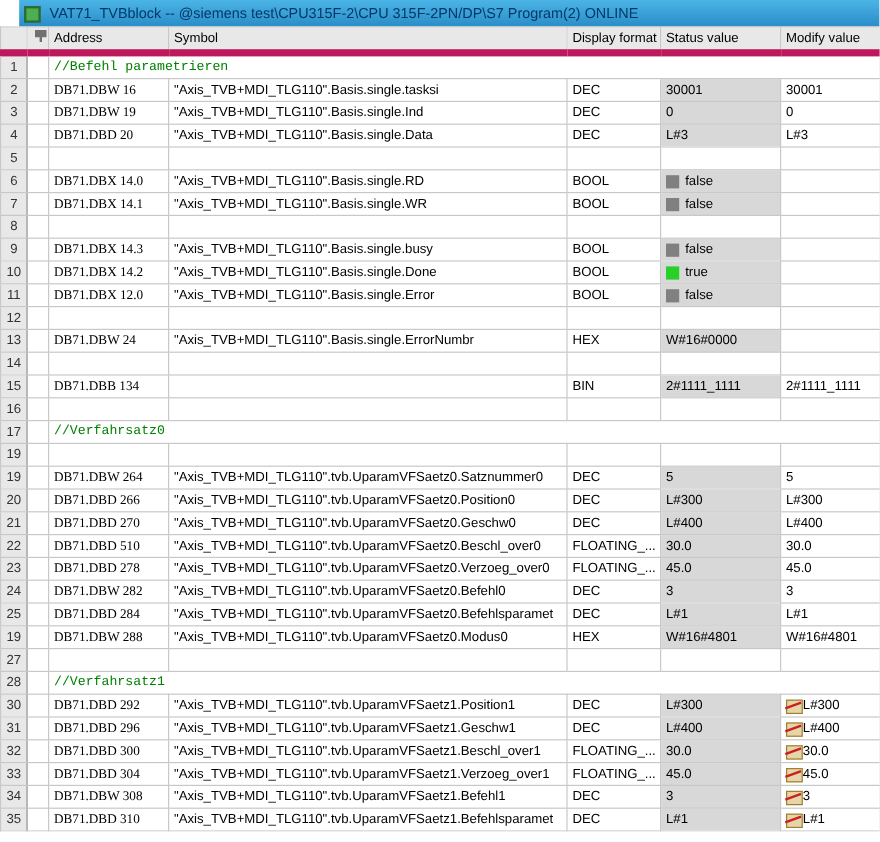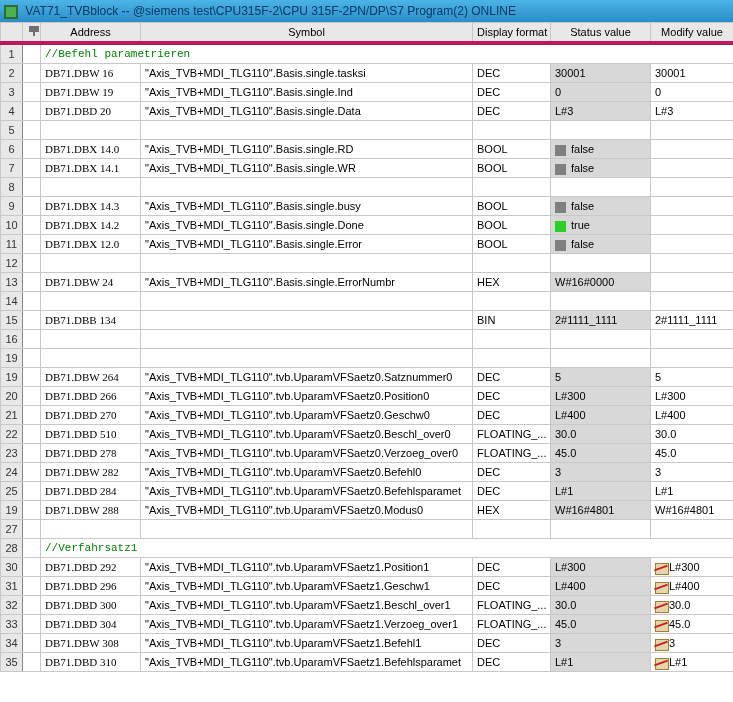--- a/index.html
+++ b/index.html
@@ -1,22 +1,22 @@
 <!DOCTYPE html>
 <html><head>
 <meta charset="utf-8">
 <style>
   * { box-sizing: border-box; margin: 0; padding: 0; }
   body { font-family: "Segoe UI", Tahoma, Arial, sans-serif; font-size: 11px; background: #fff; width: 733px; }
-  .titlebar { background: linear-gradient(to bottom, #4bb4e6, #2a8dc8); height: 22px; line-height: 22px; padding-left: 4px; color: #003a66; font-size: 12px; white-space: nowrap; overflow: hidden; }
+  .titlebar { background: linear-gradient(to bottom, #4bb4e6, #2a8dc8); height: 22px; line-height: 22px; padding-left: 4px; color: #003a66; font-size: 12px; white-space: nowrap; overflow: hidden; margin-left: 16px; }
   .titlebar .icon { display: inline-block; width: 14px; height: 14px; background: #2d6b35; vertical-align: middle; margin-right: 4px; position: relative; }
   .titlebar .icon::after { content:""; position:absolute; left:2px; top:2px; width:10px; height:10px; background:#4caf50; }
   table { border-collapse: collapse; width: 100%; table-layout: fixed; }
   th, td { border: 1px solid #c8c8c8; padding: 1px 4px; height: 18px; line-height: 16px; white-space: nowrap; overflow: hidden; text-overflow: clip; font-size: 11px; vertical-align: middle; }
-  th { background: #e8e8e8; font-weight: normal; text-align: center; height: 20px; border-bottom: 4px solid #be185d; }
+  th { background: #e8e8e8; font-weight: normal; text-align: left; height: 20px; border-bottom: 6px solid #be185d; }
   thead tr th:first-child { background:#e8e8e8; }
   col.rownum { width: 22px; }
   col.pin { width: 18px; }
   col.addr { width: 100px; }
   col.sym { width: 332px; }
   col.disp { width: 78px; }
   col.stat { width: 100px; }
   col.mod { width: 83px; }
   td.rownum { background: #e8e8e8; text-align: center; color: #333; border-right: 1px solid #888; }
   td.pin { background: #fff; }
@@ -196,20 +196,25 @@
       <tr>
         <td class="rownum">16</td>
         <td class="pin"></td>
         <td class="addr"></td>
         <td class="sym"></td>
         <td></td>
         <td class="stat" style="background: rgb(255, 255, 255);"></td>
         <td></td>
       </tr>
       <tr>
+        <td class="rownum">17</td>
+        <td class="pin"></td>
+        <td colspan="5" class="comment">//Verfahrsatz0</td>
+      </tr>
+      <tr>
         <td class="rownum">19</td>
         <td class="pin"></td>
         <td class="addr"></td>
         <td class="sym"></td>
         <td></td>
         <td class="stat" style="background: rgb(255, 255, 255);"></td>
         <td></td>
       </tr>
       <tr>
         <td class="rownum">19</td>

